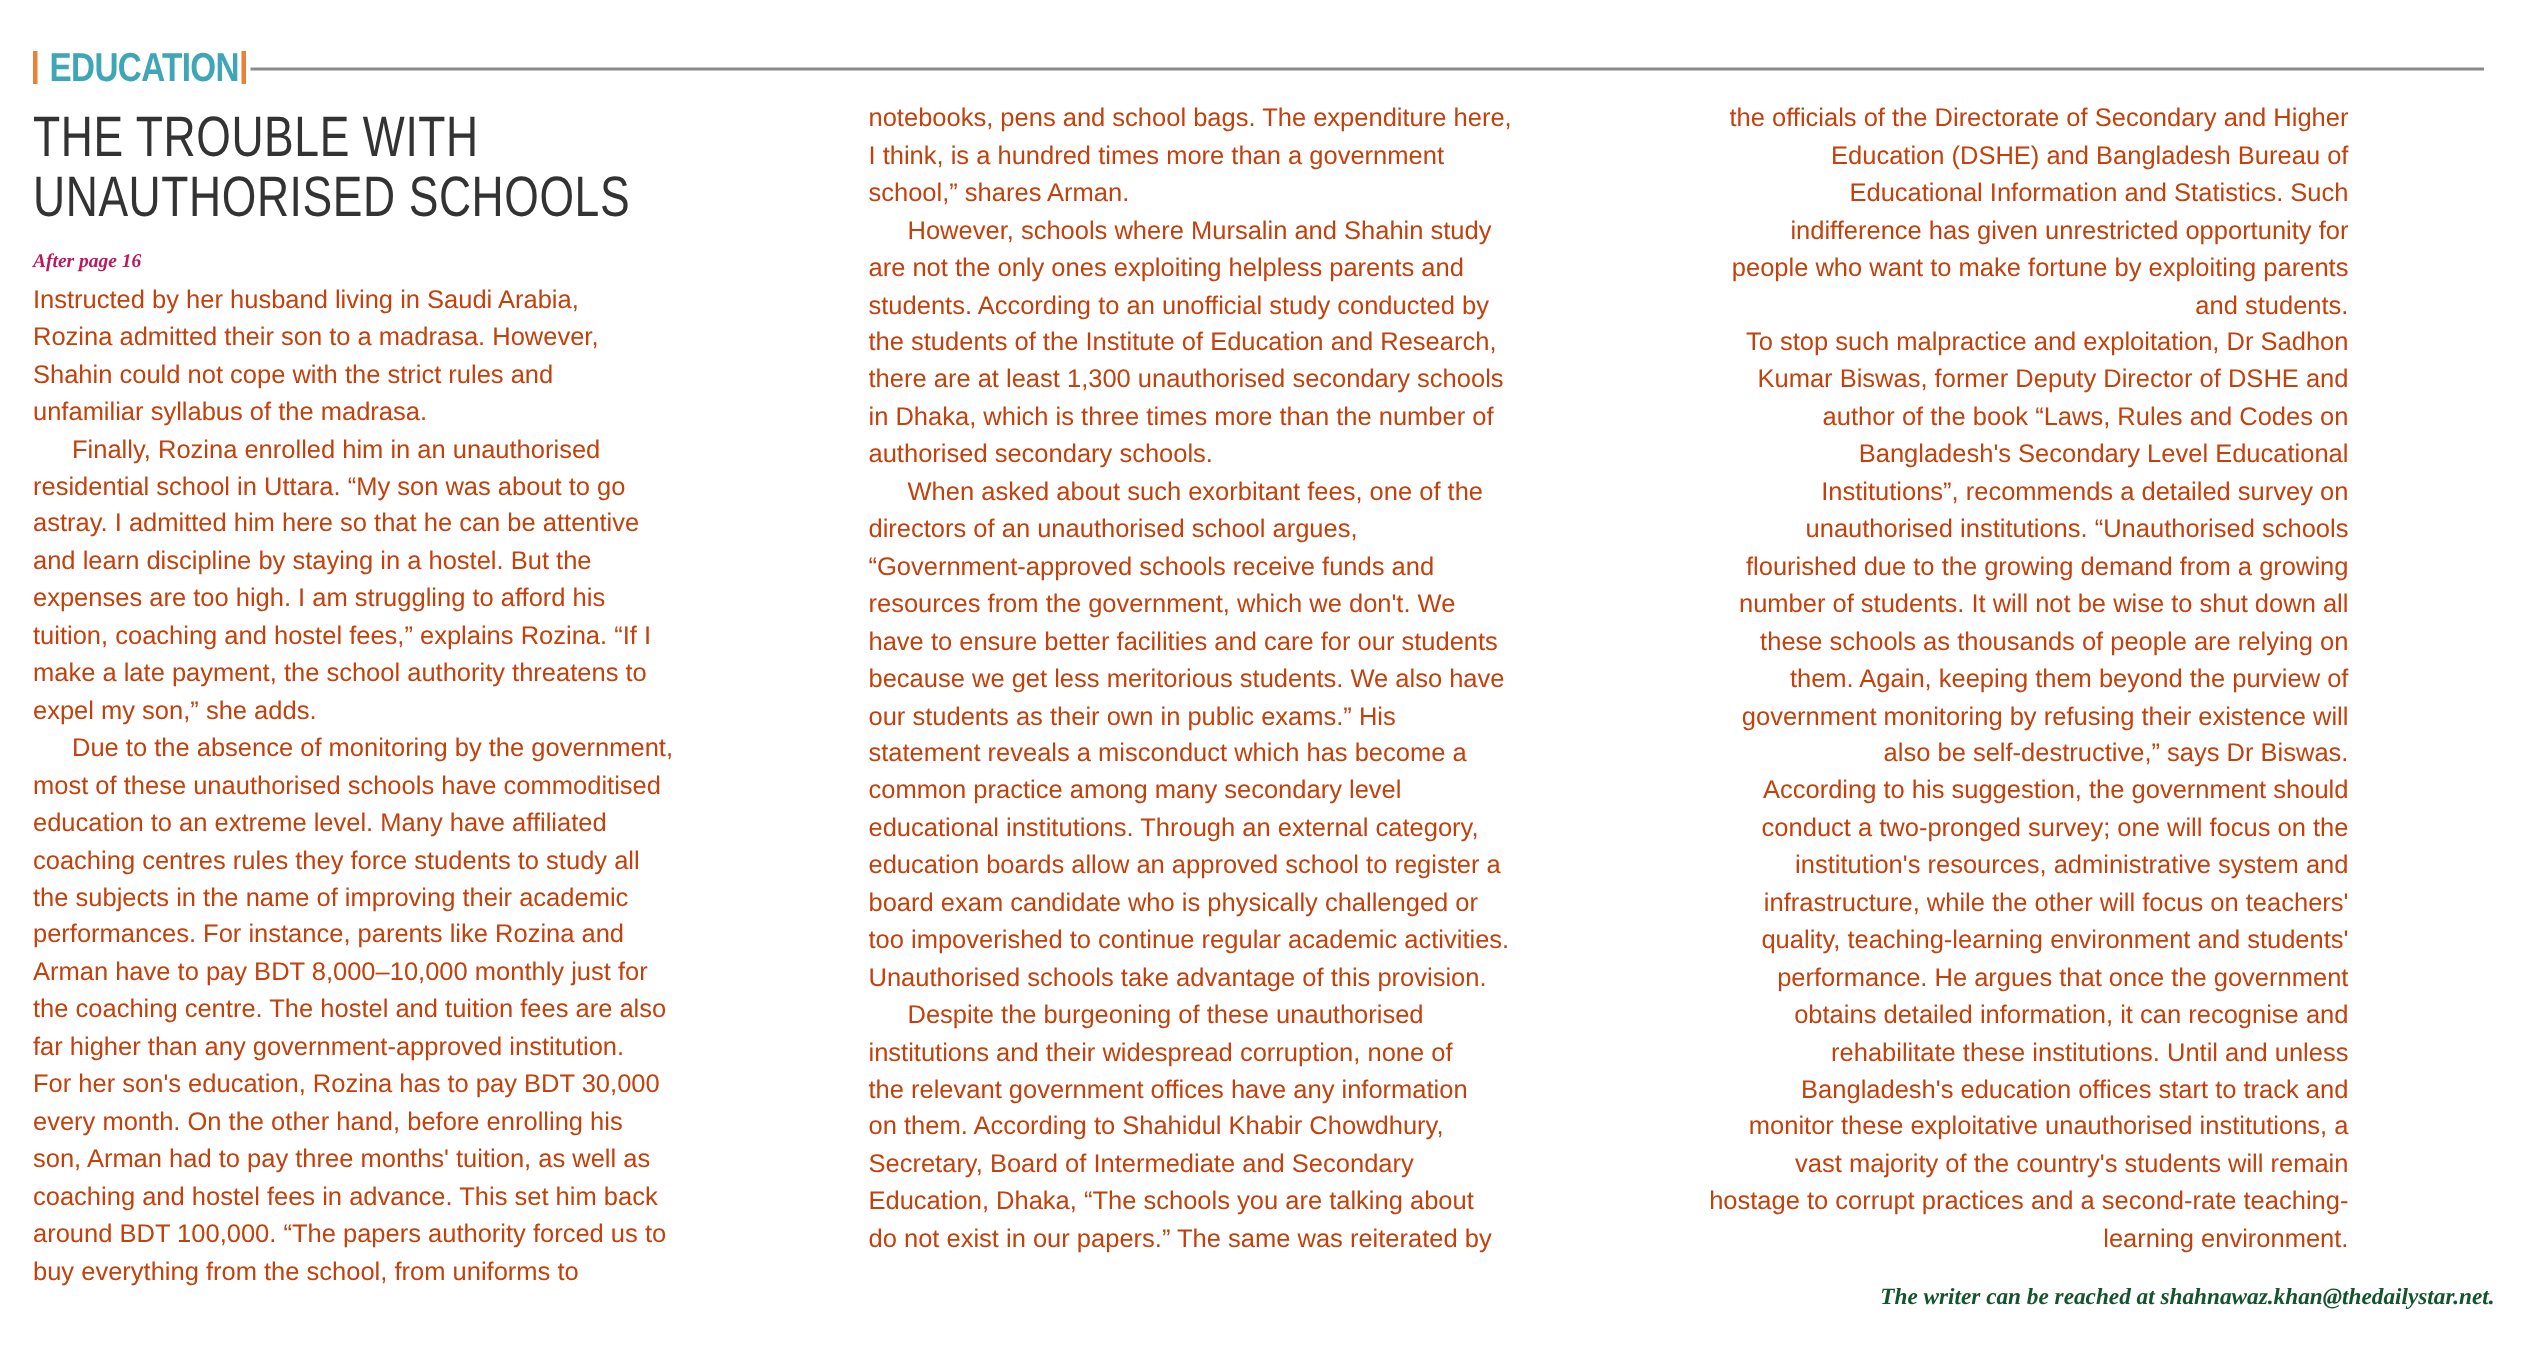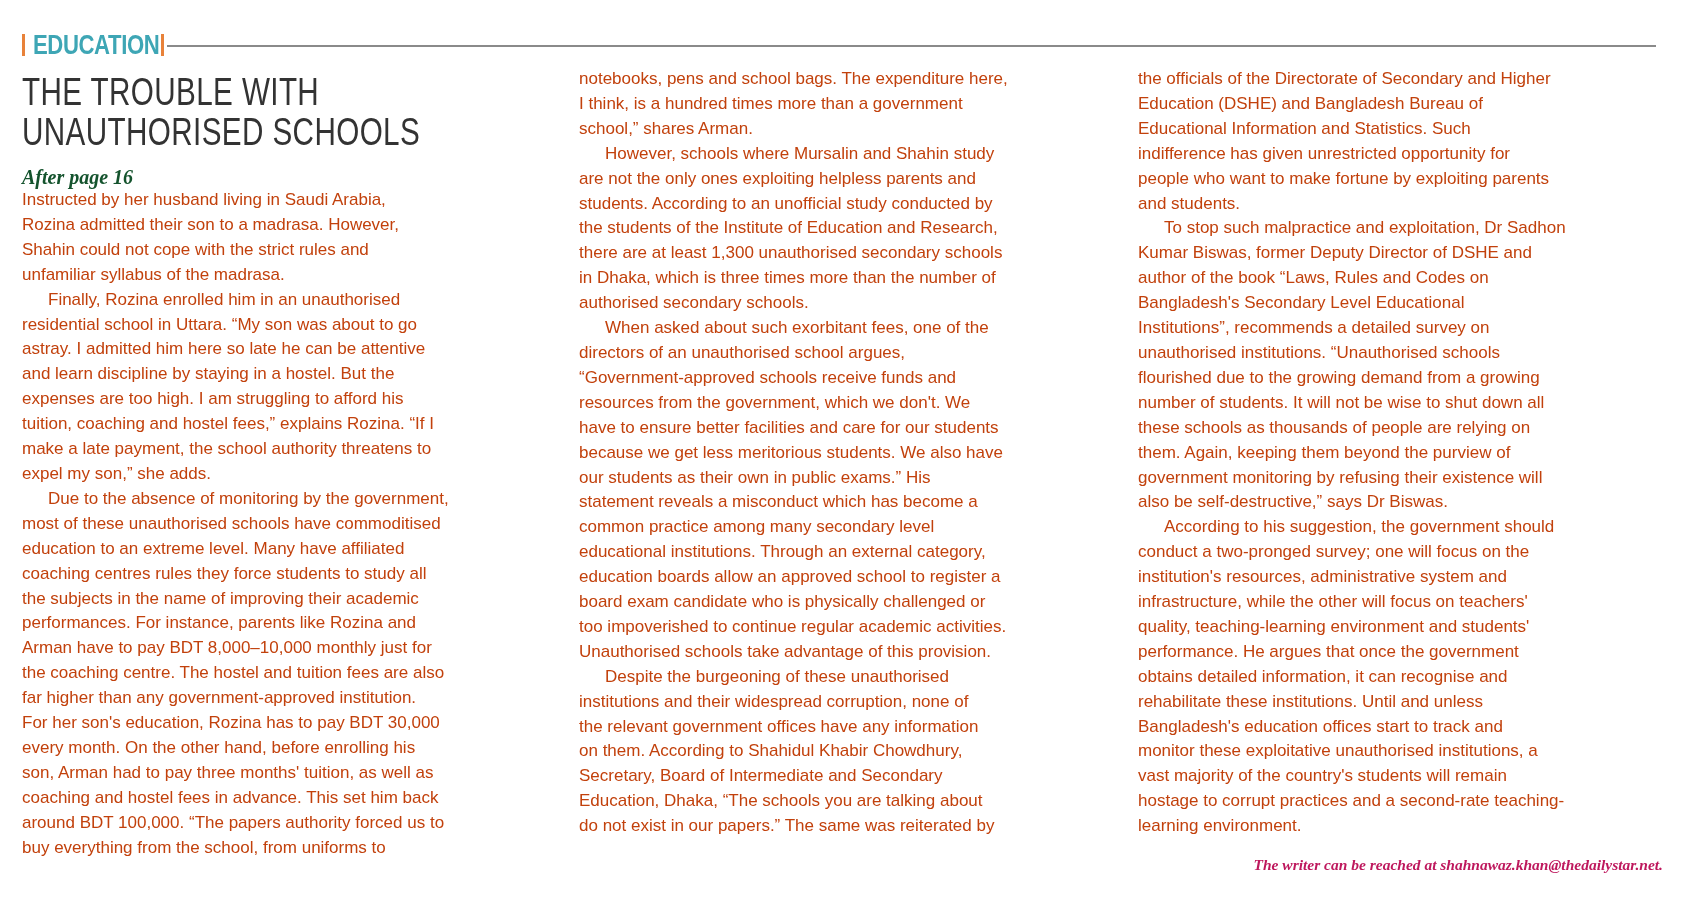--- a/index.html
+++ b/index.html
@@ -13,32 +13,32 @@
                    transform: scaleX(0.82); transform-origin: left center; }
   .section-bar.right { left: 140px; }
   .section-rule { position: absolute; left: 146px; right: 0; top: 17px; height: 0; border-top: 2px solid #8a8a8a; }
 
   .headline { position: absolute; left: 22px; top: 72px; font-family: "Liberation Sans", sans-serif;
               font-size: 38px; line-height: 40px; color: #333333; font-weight: normal;
               transform: scaleX(0.78); transform-origin: left top; letter-spacing: 0.5px; margin: 0; }
   .headline span { display: block; white-space: nowrap; }
 
   .kicker { position: absolute; left: 22px; top: 166px; font-style: italic; font-weight: bold;
-            font-family: "Liberation Serif", serif; font-size: 20px; color: #14532d; }
+            font-family: "Liberation Serif", serif; font-size: 13px; color: #be185d; }
 
   .column { position: absolute; font-family: Liberation Sans, sans-serif; font-size: 17px;
             line-height: 24.9px; color: #c2410c; }
   .column .ln { display: block; white-space: nowrap; }
   .column .ln.indent { padding-left: 26px; }
   .col1 { left: 22px; top: 188px; }
   .col2 { left: 579px; top: 67px; }
-  .col3 { left: 1138px; top: 67px; }
+  .col3 { left: 1138px; top: 67px; text-align: right; }
 
   .byline { position: absolute; right: 20px; top: 856px; font-family: "Liberation Serif", serif;
-            font-style: italic; font-weight: bold; font-size: 15.5px; color: #be185d; white-space: nowrap; }
+            font-style: italic; font-weight: bold; font-size: 15.5px; color: #14532d; white-space: nowrap; }
 </style>
 </head>
 <body>
 
 <div class="section-header">
   <span class="section-bar left" style="background: rgb(232, 130, 58);"></span>
   <span class="section-label" style="color: rgb(62, 166, 181);">EDUCATION</span>
   <span class="section-bar right" style="background: rgb(232, 130, 58);"></span>
   <span class="section-rule"></span>
 </div>
@@ -50,21 +50,21 @@
 
 <div class="kicker">After page 16</div>
 
 <div class="column col1">
     <span class="ln">Instructed by her husband living in Saudi Arabia,</span>
     <span class="ln">Rozina admitted their son to a madrasa. However,</span>
     <span class="ln">Shahin could not cope with the strict rules and</span>
     <span class="ln">unfamiliar syllabus of the madrasa.</span>
     <span class="ln indent">Finally, Rozina enrolled him in an unauthorised</span>
     <span class="ln">residential school in Uttara. “My son was about to go</span>
-    <span class="ln">astray. I admitted him here so late he can be attentive</span>
+    <span class="ln">astray. I admitted him here so that he can be attentive</span>
     <span class="ln">and learn discipline by staying in a hostel. But the</span>
     <span class="ln">expenses are too high. I am struggling to afford his</span>
     <span class="ln">tuition, coaching and hostel fees,” explains Rozina. “If I</span>
     <span class="ln">make a late payment, the school authority threatens to</span>
     <span class="ln">expel my son,” she adds.</span>
     <span class="ln indent">Due to the absence of monitoring by the government,</span>
     <span class="ln">most of these unauthorised schools have commoditised</span>
     <span class="ln">education to an extreme level. Many have affiliated</span>
     <span class="ln">coaching centres rules they force students to study all</span>
     <span class="ln">the subjects in the name of improving their academic</span>

